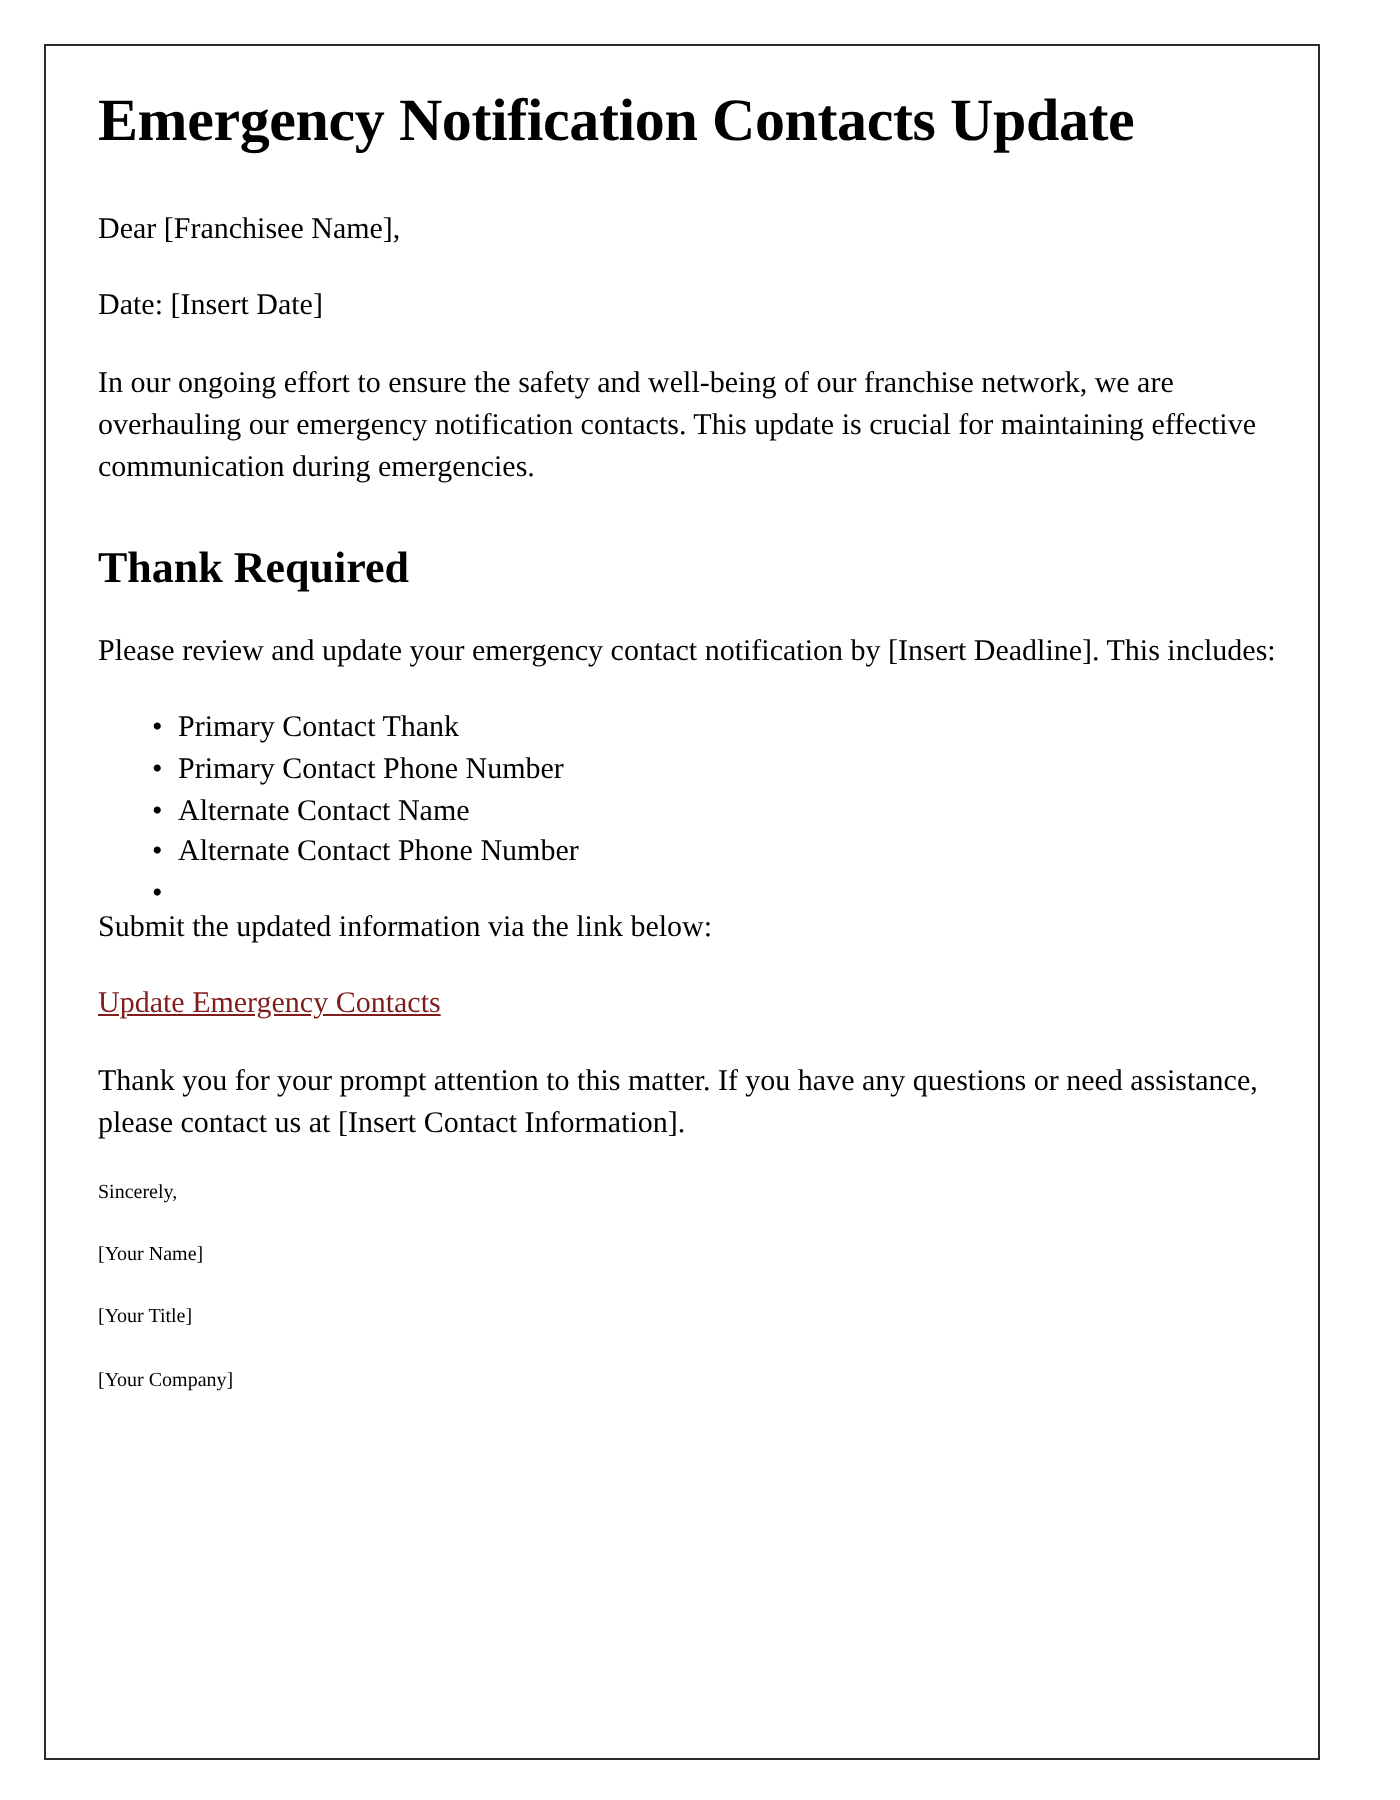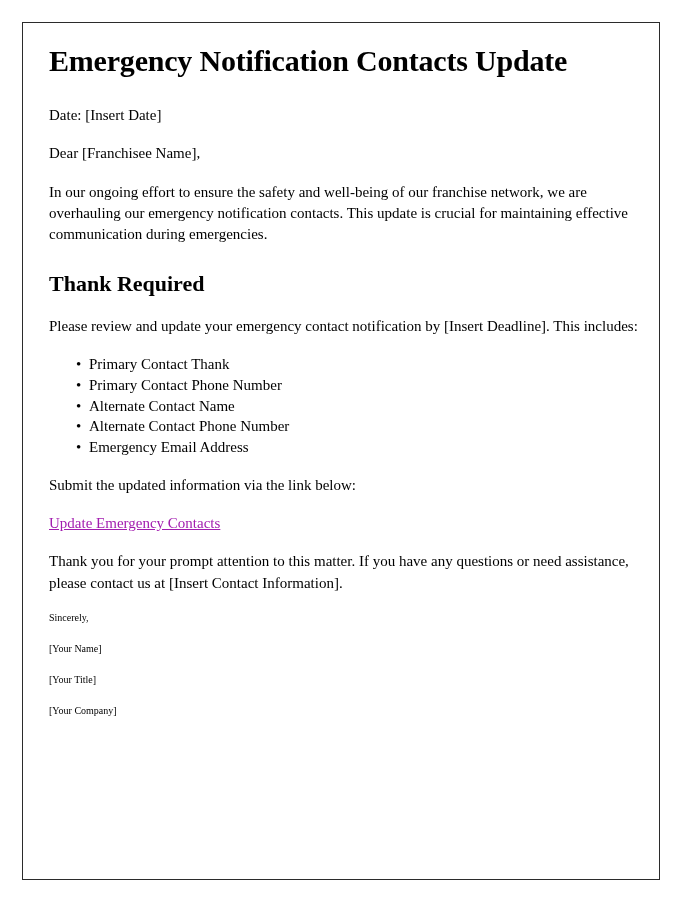--- a/index.html
+++ b/index.html
@@ -66,44 +66,44 @@
   .bullet-list li .bullet-dot {
     position: absolute;
     left: -13px;
     top: 0;
     font-size: 15px;
     line-height: 1.38;
   }
   .doc-link {
     font-size: 15px;
     line-height: 1.42;
-    color: #a21caf;
+    color: #7f1d1d;
     text-decoration: underline;
     cursor: pointer;
   }
   .link-para {
     margin: 0 0 17px 0;
   }
   .sig-line {
     font-size: 10px;
     line-height: 1.42;
     margin: 0 0 17px 0;
   }
 </style>
 </head>
 <body>
 
 <div class="page-frame">
   <div class="page-content">
 
     <h1 class="doc-title">Emergency Notification Contacts Update</h1>
 
+    <p class="para">Dear [Franchisee Name],</p>
+
     <p class="para">Date: [Insert Date]</p>
-
-    <p class="para">Dear [Franchisee Name],</p>
 
     <p class="para">In our ongoing effort to ensure the safety and well-being of our franchise network, we are overhauling our emergency notification contacts. This update is crucial for maintaining effective communication during emergencies.</p>
 
     <h2 class="section-heading">Thank Required</h2>
 
     <p class="para">Please review and update your emergency contact notification by [Insert Deadline]. This includes:</p>
 
     <ul class="bullet-list">
       <li>
         <span class="bullet-dot">•</span>
@@ -116,21 +116,20 @@
       <li>
         <span class="bullet-dot">•</span>
         <span>Alternate Contact Name</span>
       </li>
       <li>
         <span class="bullet-dot">•</span>
         <span>Alternate Contact Phone Number</span>
       </li>
       <li>
         <span class="bullet-dot">•</span>
-        <span>Emergency Email Address</span>
       </li>
     </ul>
 
     <p class="para">Submit the updated information via the link below:</p>
 
     <p class="link-para">
       <a class="doc-link">Update Emergency Contacts</a>
     </p>
 
     <p class="para">Thank you for your prompt attention to this matter. If you have any questions or need assistance, please contact us at [Insert Contact Information].</p>

